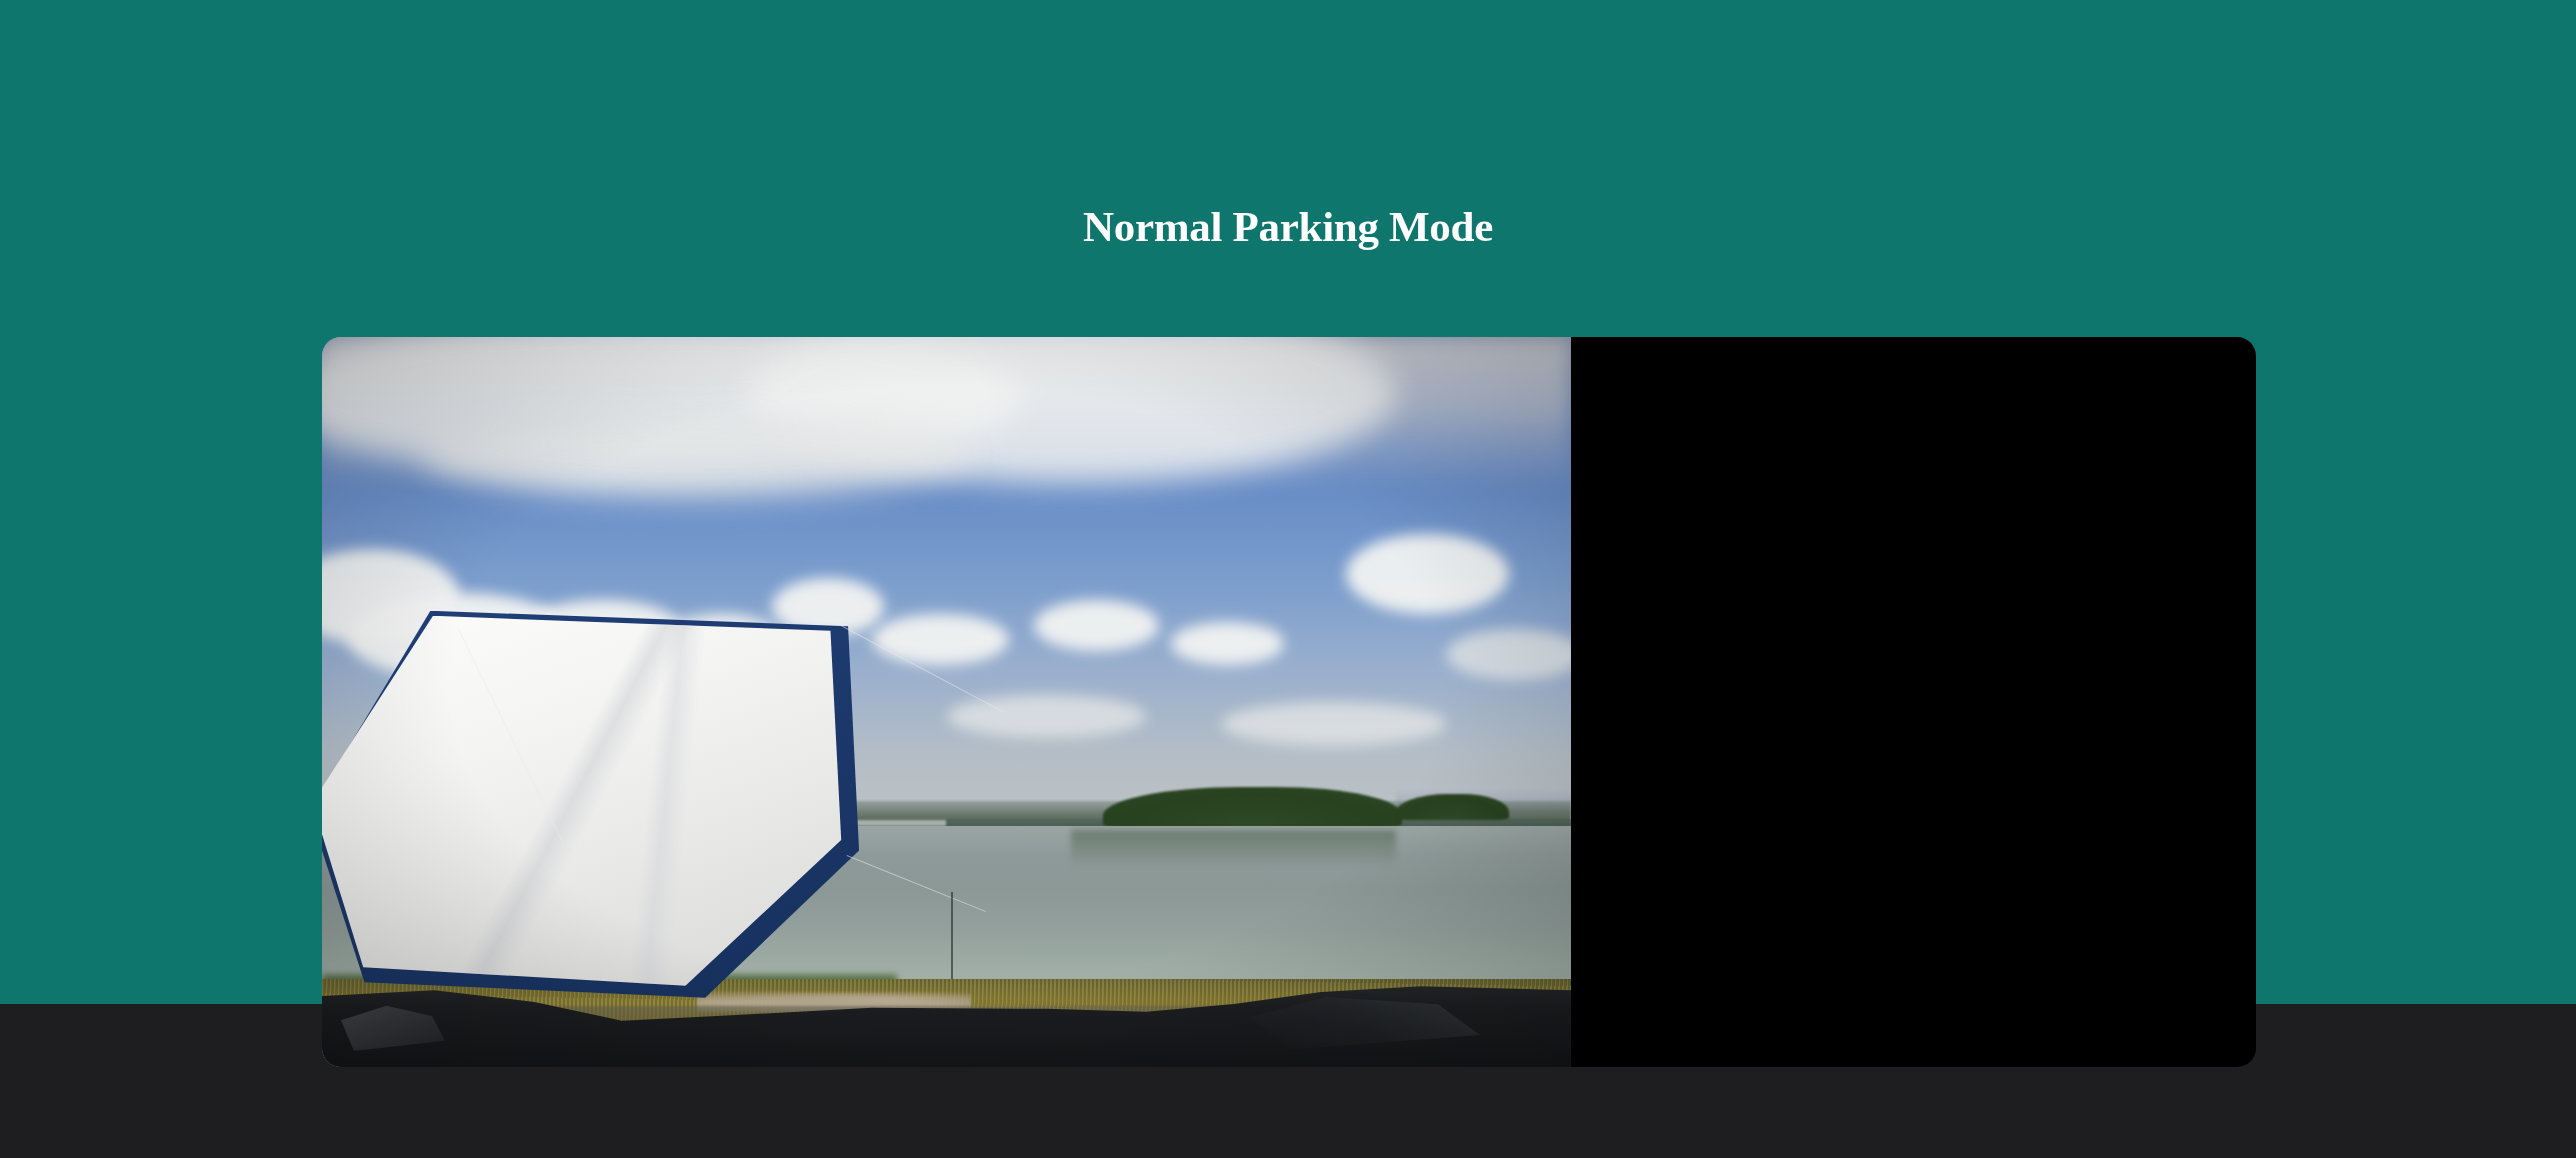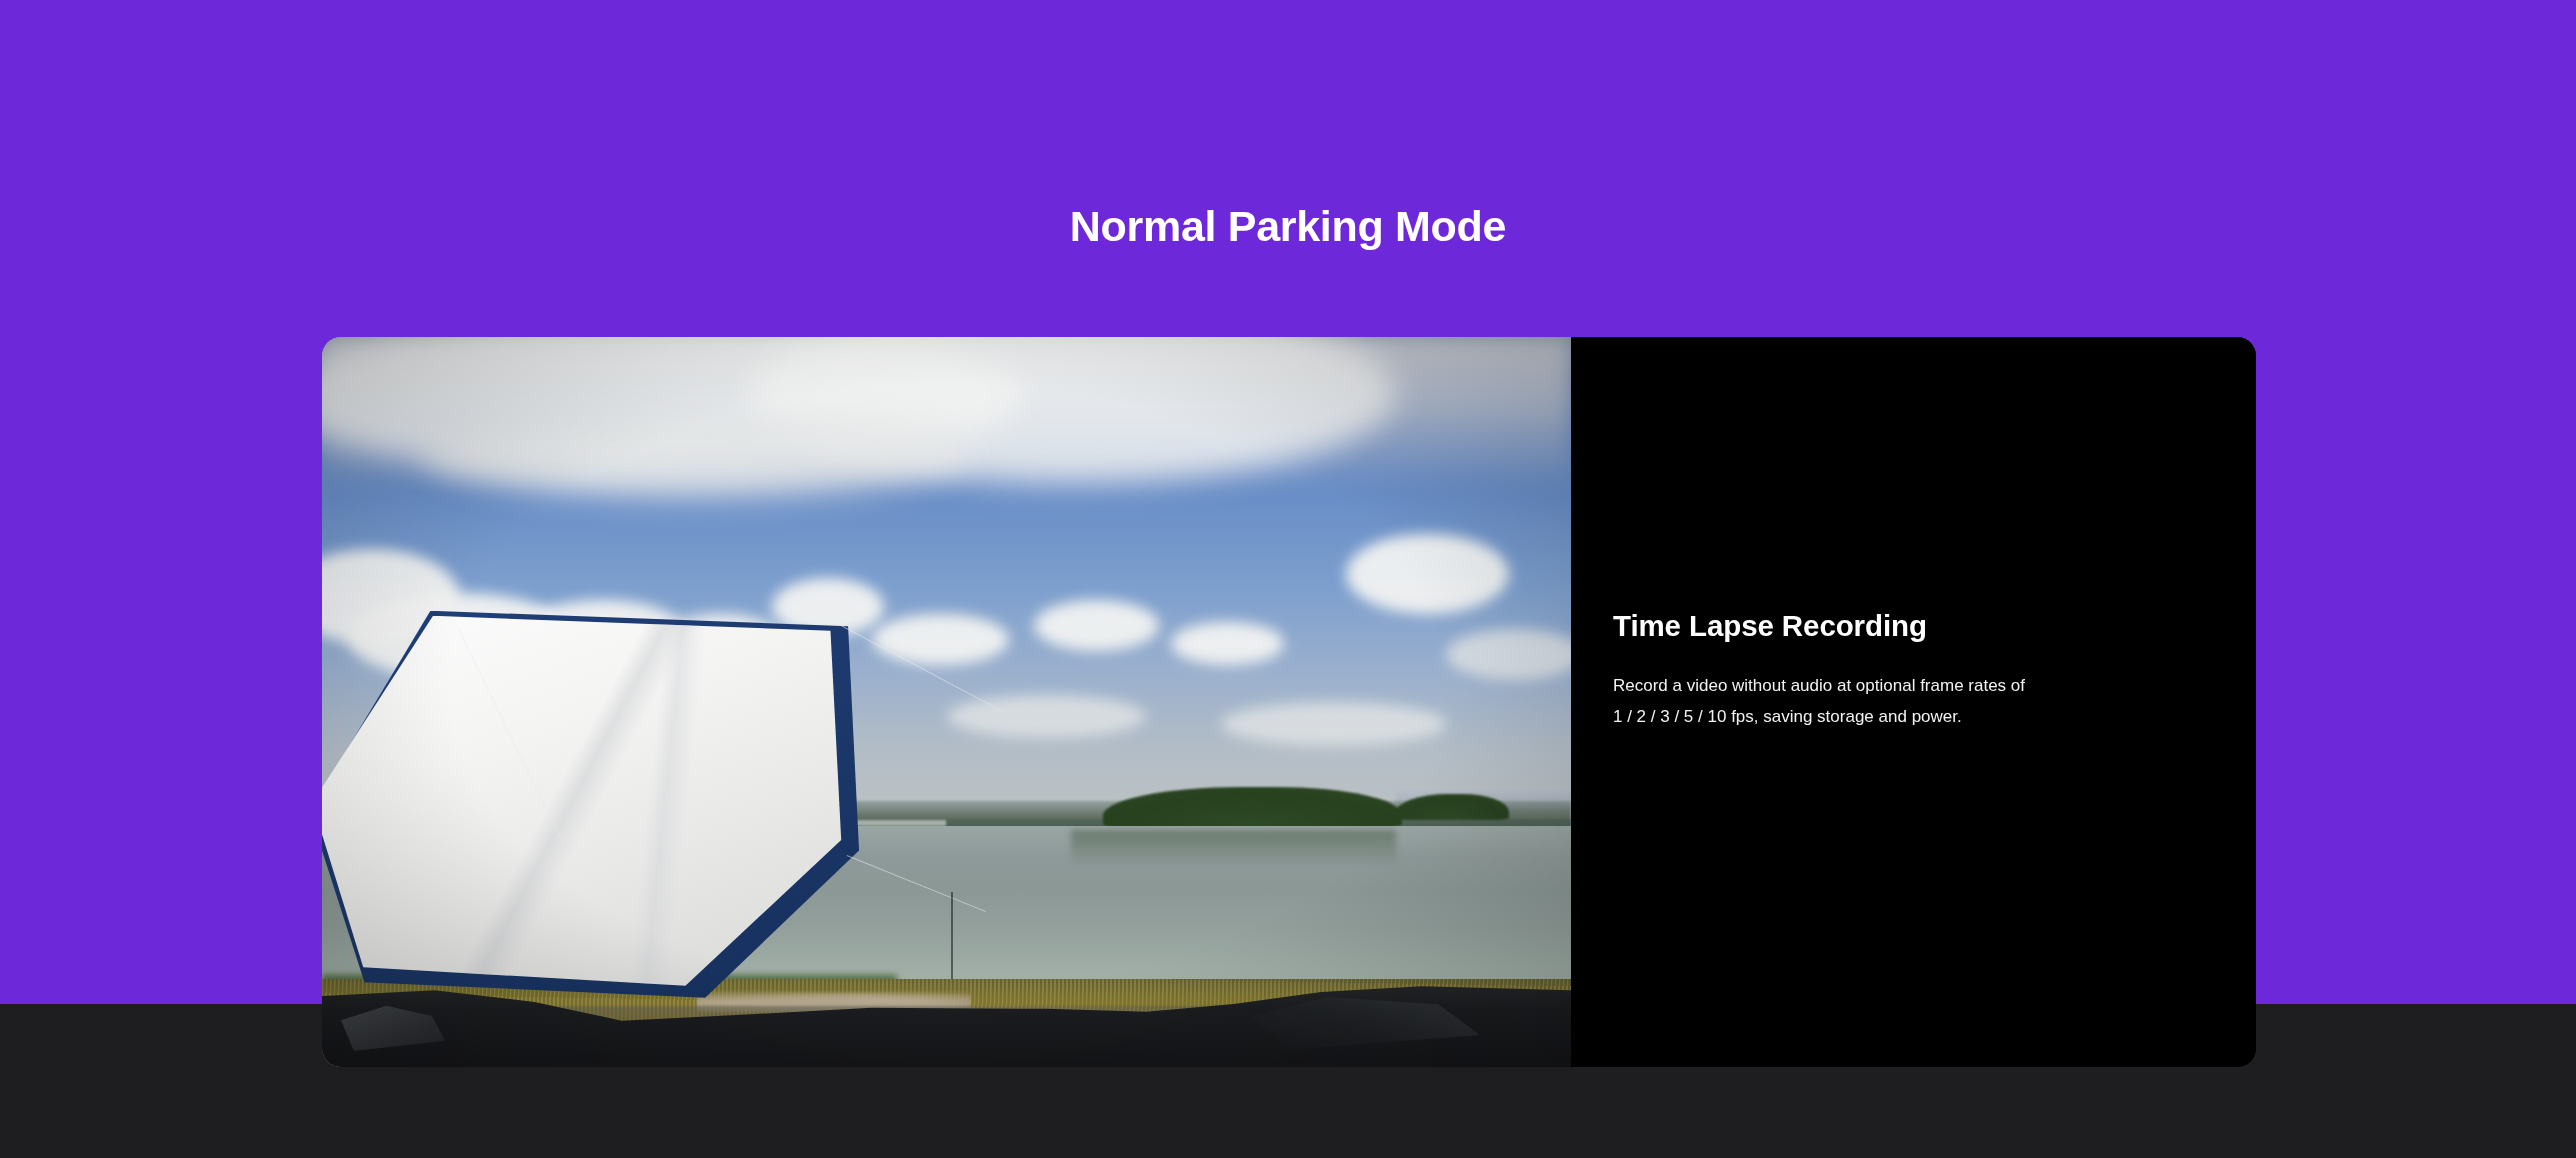--- a/index.html
+++ b/index.html
@@ -12,21 +12,22 @@
     height: 1159px;
     overflow: hidden;
     font-family: "Liberation Sans", sans-serif;
     -webkit-font-smoothing: antialiased;
   }
 
   .page {
     position: relative;
     width: 2576px;
     height: 1004px;
-    background: #6d28d9;
+    background: #0f766e;
+    font-family: Liberation Serif, serif;
   }
 
   
   .section-title {
     position: absolute;
     left: 0;
     top: 173px;
     width: 2576px;
     text-align: center;
     color: #ffffff;
@@ -379,25 +380,16 @@
       <div class="pole" style="left:50.4%;top:76%;height:12%;"></div>
 
       <div class="road-strip"></div>
       <div class="hood"></div>
       <div class="hood-sheen"></div>
       <div class="hood-sheen right"></div>
 
       <div class="vignette"></div>
     </div>
 
-    <div class="text-pane">
-      <div class="text-inner">
-        <h2 class="feature-heading">Time Lapse Recording</h2>
-        <p class="feature-body">
-          <span>Record a video without audio at optional frame rates of</span><br>
-          <span>1 / 2 / 3 / 5 / 10 fps, saving storage and power.</span>
-        </p>
-      </div>
-    </div>
 
   </div>
 </div>
 
 
 </body></html>

